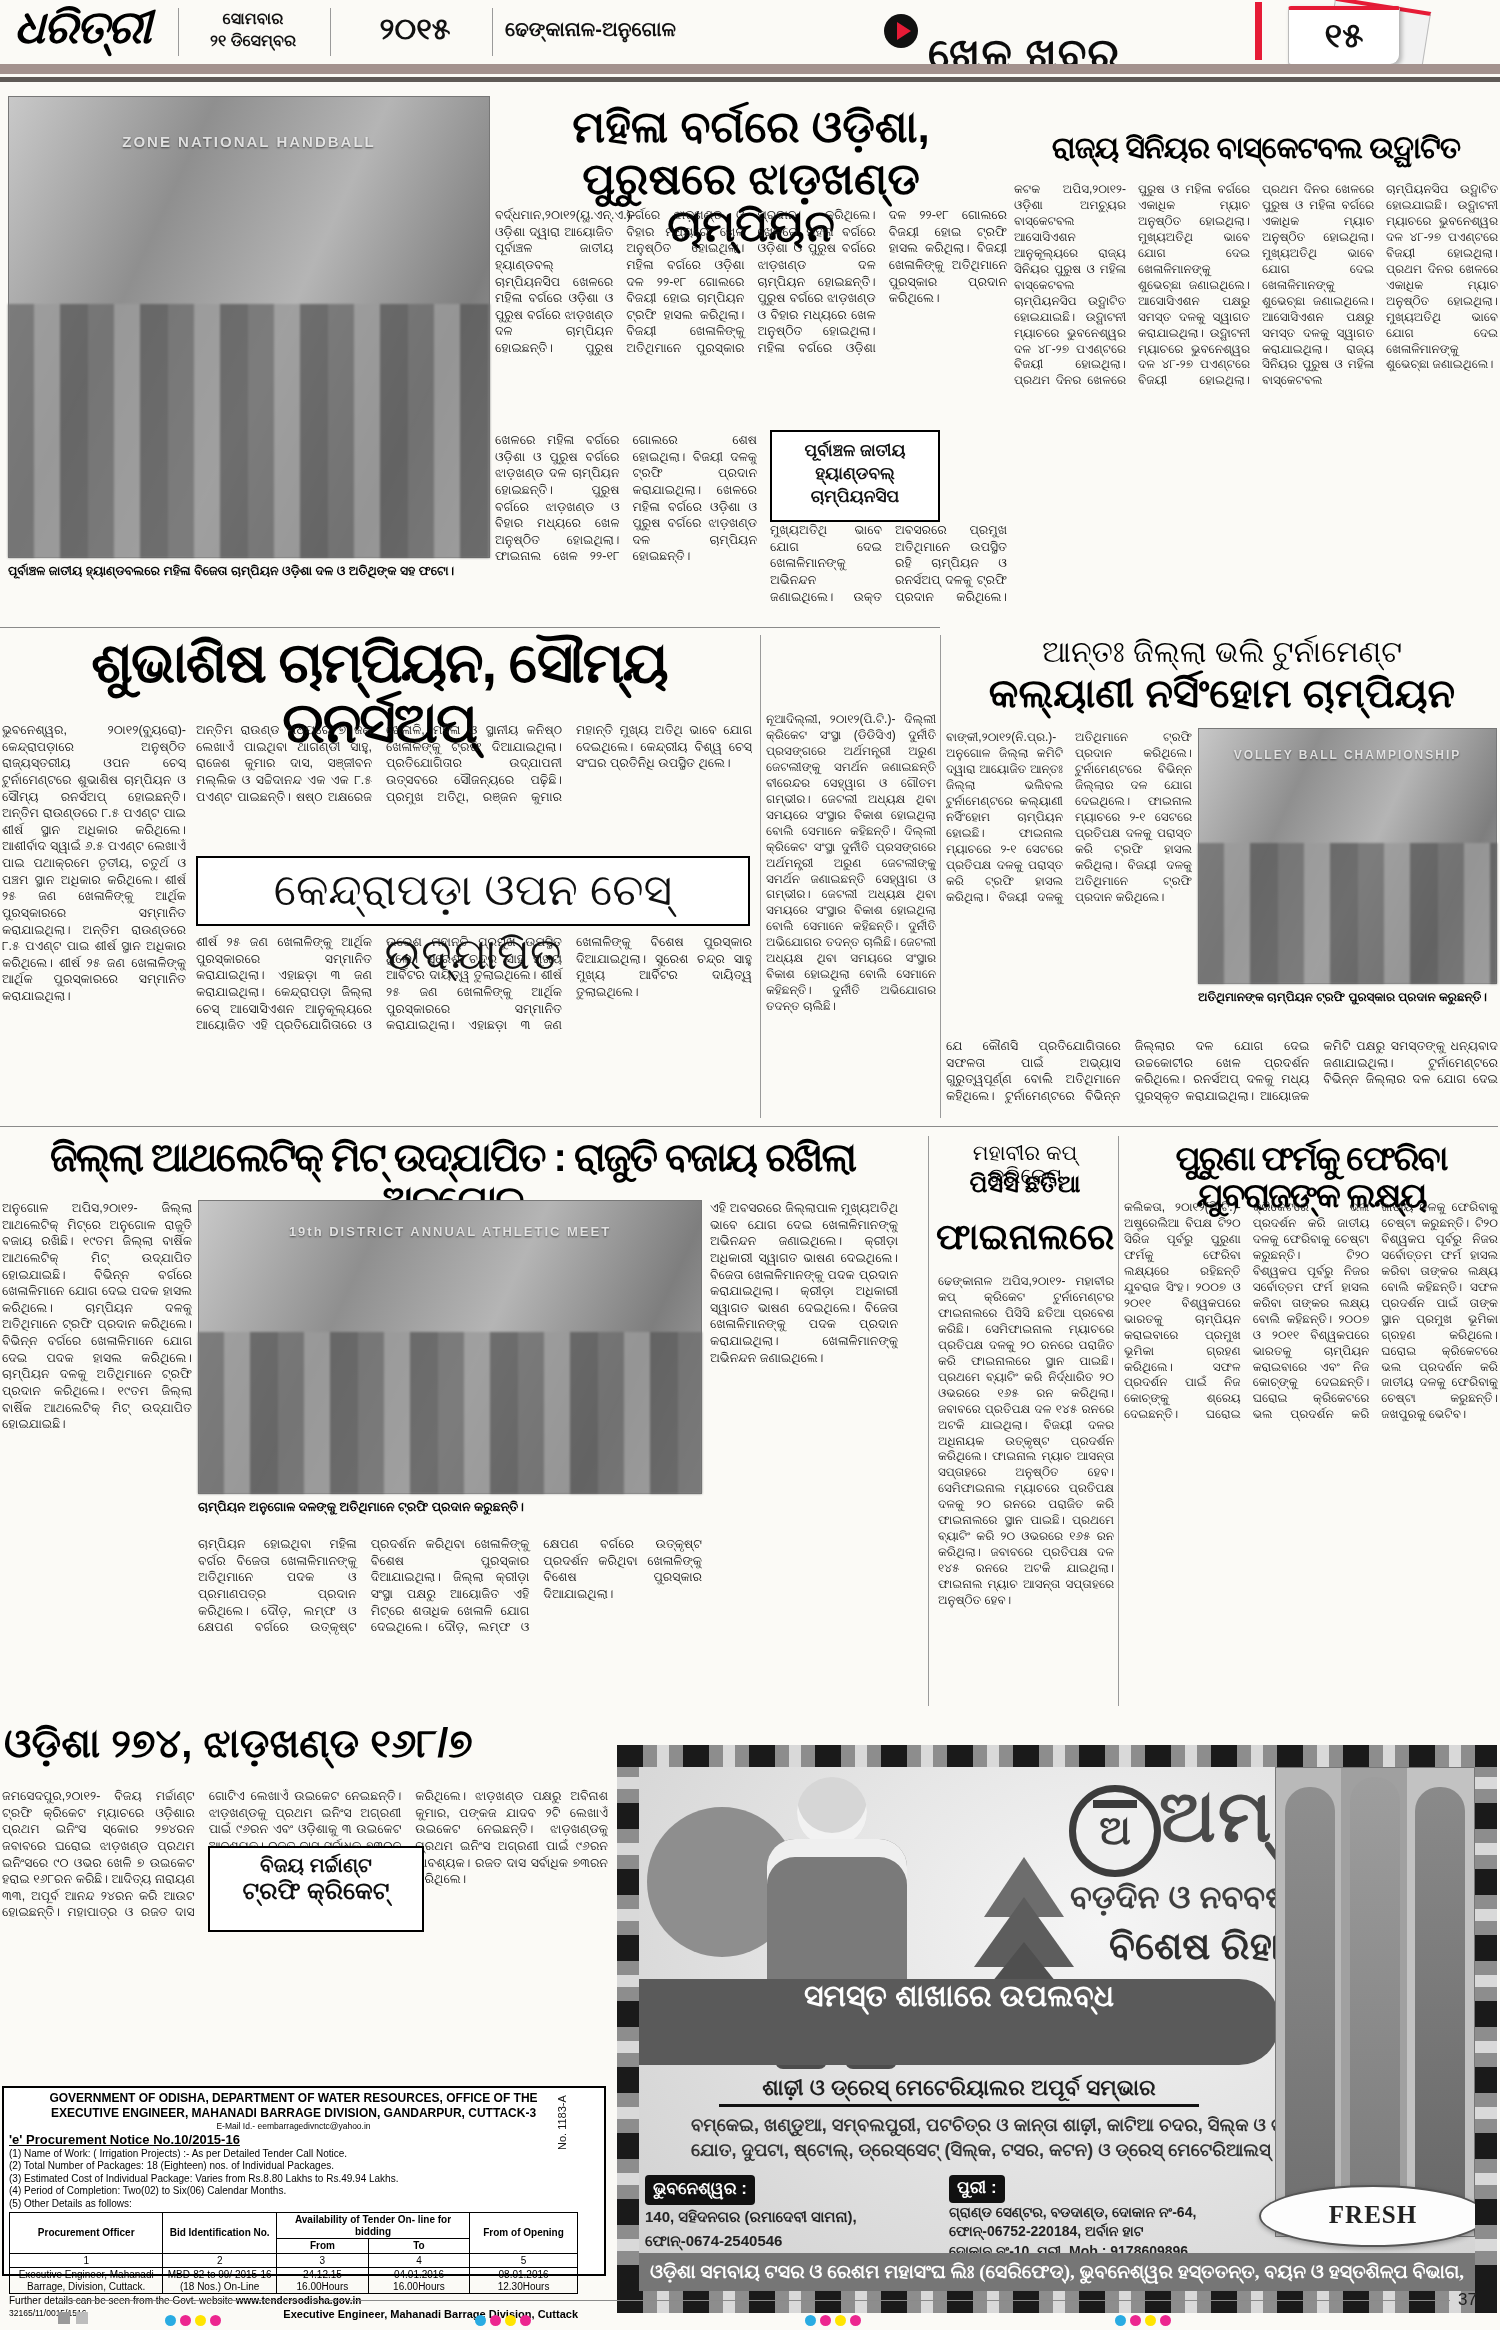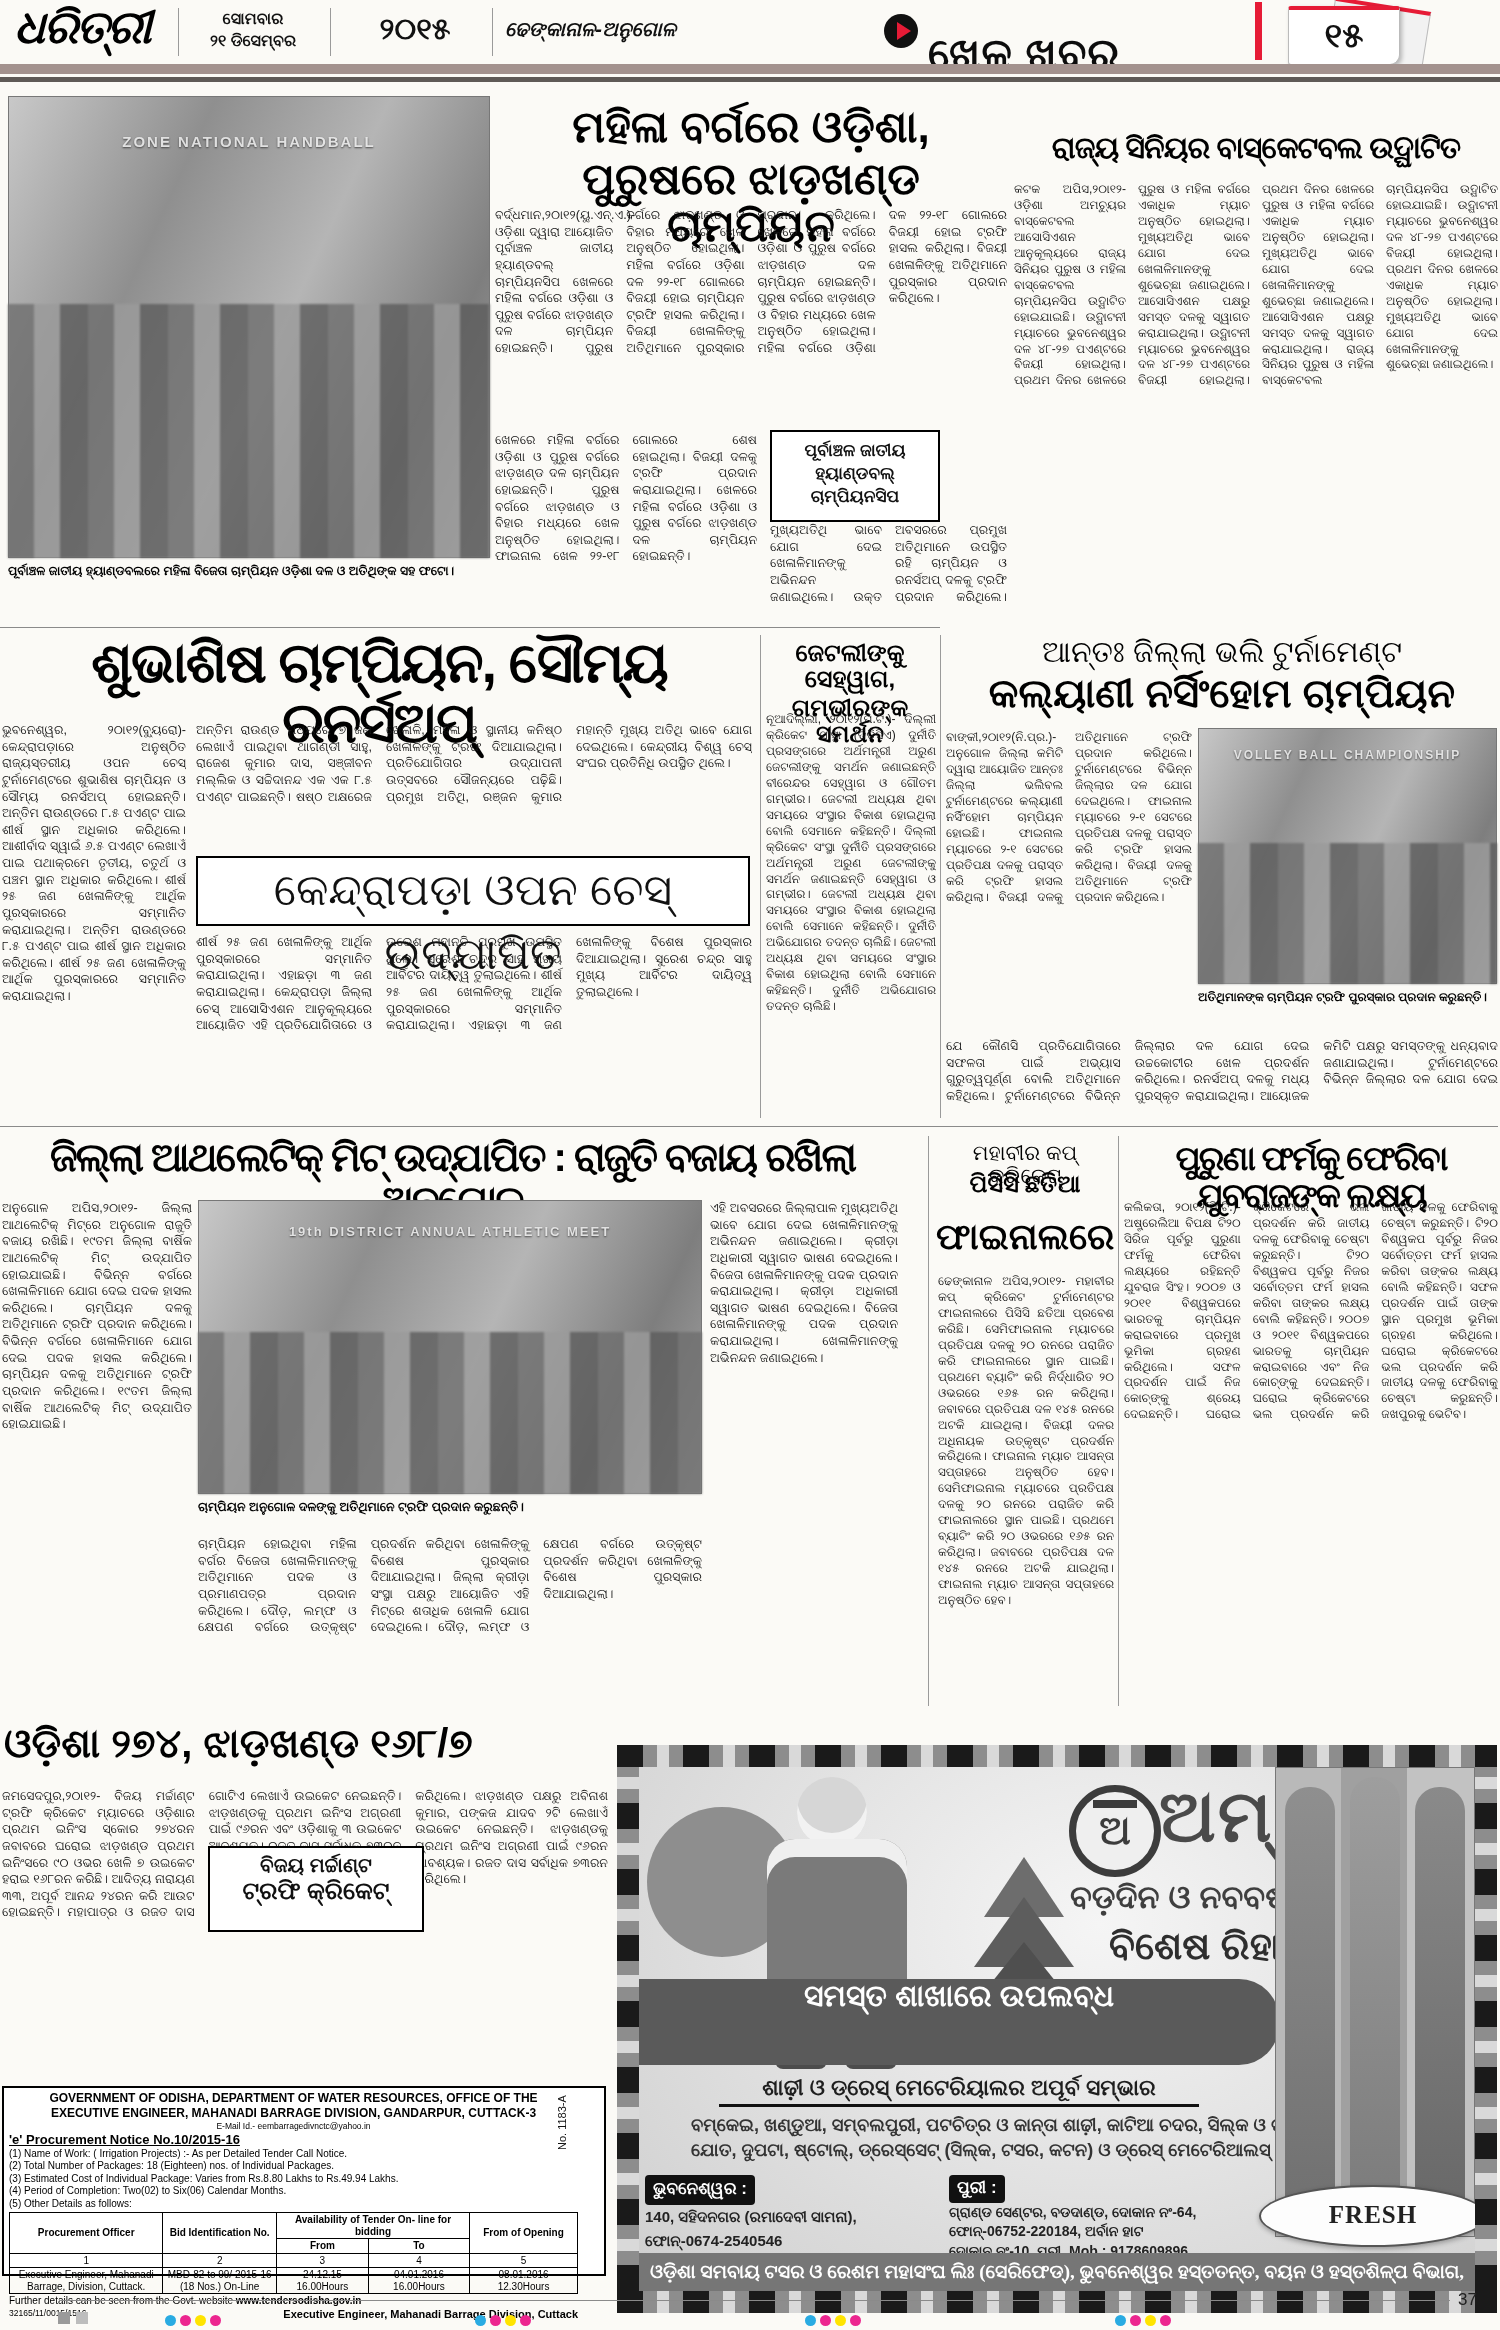--- a/index.html
+++ b/index.html
@@ -37,21 +37,21 @@
   <div class="abs" style="left:0;top:0;width:1500px;height:62px;">
     <div class="abs" style="left:14px;top:0px;font-size:46px;font-weight:bold;font-style:italic;letter-spacing:-2px;color:#000;">ଧରିତ୍ରୀ</div>
     <div class="abs vline" style="left:178px;top:8px;height:48px;"></div>
     <div class="abs" style="left:188px;top:8px;width:130px;text-align:center;font-weight:bold;font-size:16px;line-height:1.35;">
       <div>ସୋମବାର</div>
       <div>୨୧ ଡିସେମ୍ବର</div>
     </div>
     <div class="abs vline" style="left:330px;top:8px;height:48px;"></div>
     <div class="abs" style="left:350px;top:12px;width:130px;text-align:center;font-size:30px;font-weight:bold;">୨୦୧୫</div>
     <div class="abs vline" style="left:492px;top:8px;height:48px;"></div>
-    <div class="abs" style="left:505px;top:18px;width:250px;font-size:20px;font-weight:bold;font-style:italic;">ଢେଙ୍କାନାଳ-ଅନୁଗୋଳ</div>
+    <div class="abs" style="left:505px;top:18px;width:250px;font-size:20px;font-weight:bold;">ଢେଙ୍କାନାଳ-ଅନୁଗୋଳ</div>
     <div class="abs" style="left:884px;top:14px;width:34px;height:34px;border-radius:50%;background:#111;"></div>
     <div class="abs" style="left:897px;top:22px;width:0;height:0;border-left:14px solid #e61b36;border-top:9px solid transparent;border-bottom:9px solid transparent;"></div>
     <div class="abs" style="left:928px;top:2px;font-size:42px;font-weight:bold;letter-spacing:1px;color:#0c0c0c;margin-top:28px;">ଖେଳ ଖବର</div>
     <div class="abs" style="left:1255px;top:2px;width:7px;height:58px;background:#e61b36;"></div>
     <div class="abs" style="left:1330px;top:4px;width:95px;height:56px;background:#f2f2f2;border:1px solid #bbb;transform:rotate(9deg);border-top:4px solid #e61b36;"></div>
     <div class="abs" style="left:1288px;top:6px;width:110px;height:54px;background:#fff;border:1px solid #bbb;border-top:4px solid #e61b36;border-radius:3px 3px 10px 3px;box-shadow:2px 2px 4px rgba(0,0,0,.25);text-align:center;">
       <span style="font-size:34px;font-weight:bold;line-height:50px;">୧୫</span>
     </div>
   </div>
   <div class="abs" style="left:0;top:64px;width:1500px;height:10px;background:#a3928e;"></div>
@@ -82,24 +82,20 @@
 
   <div class="abs hl" style="left:0;top:633px;width:758px;font-size:56px;letter-spacing:-2px;">ଶୁଭାଶିଷ ଚାମ୍ପିୟନ, ସୌମ୍ୟ ରନର୍ସଅପ୍</div>
   <div class="abs cols" style="left:2px;top:722px;width:184px;height:396px;column-count:1;">ଭୁବନେଶ୍ୱର, ୨୦ା୧୨(ବ୍ୟୁରୋ)- କେନ୍ଦ୍ରାପଡ଼ାରେ ଅନୁଷ୍ଠିତ ରାଜ୍ୟସ୍ତରୀୟ ଓପନ ଚେସ୍ ଟୁର୍ନାମେଣ୍ଟରେ ଶୁଭାଶିଷ ଚାମ୍ପିୟନ ଓ ସୌମ୍ୟ ରନର୍ସଅପ୍ ହୋଇଛନ୍ତି। ଅନ୍ତିମ ରାଉଣ୍ଡରେ ୮.୫ ପଏଣ୍ଟ ପାଇ ଶୀର୍ଷ ସ୍ଥାନ ଅଧିକାର କରିଥିଲେ। ଆଶୀର୍ବାଦ ସ୍ୱାଇଁ ୬.୫ ପଏଣ୍ଟ ଲେଖାଏଁ ପାଇ ପଥାକ୍ରମେ ତୃତୀୟ, ଚତୁର୍ଥ ଓ ପଞ୍ଚମ ସ୍ଥାନ ଅଧିକାର କରିଥିଲେ। ଶୀର୍ଷ ୨୫ ଜଣ ଖେଳାଳିଙ୍କୁ ଆର୍ଥିକ ପୁରସ୍କାରରେ ସମ୍ମାନିତ କରାଯାଇଥିଲା। ଅନ୍ତିମ ରାଉଣ୍ଡରେ ୮.୫ ପଏଣ୍ଟ ପାଇ ଶୀର୍ଷ ସ୍ଥାନ ଅଧିକାର କରିଥିଲେ। ଶୀର୍ଷ ୨୫ ଜଣ ଖେଳାଳିଙ୍କୁ ଆର୍ଥିକ ପୁରସ୍କାରରେ ସମ୍ମାନିତ କରାଯାଇଥିଲା।</div>
   <div class="abs cols" style="left:196px;top:722px;width:556px;height:128px;column-count:3;column-gap:14px;">ଅନ୍ତିମ ରାଉଣ୍ଡ ମଧ୍ୟରେ ୭ ଜଣ ଲେଖାଏଁ ପାଇଥିବା ଥାଗଣ୍ଡୀ ସାହୁ, ରାଜେଶ କୁମାର ଦାସ, ସଞ୍ଜୀବନ ମଲ୍ଲିକ ଓ ସଚ୍ଚିଦାନନ୍ଦ ଏକ ଏକ ୮.୫ ପଏଣ୍ଟ ପାଇଛନ୍ତି। ଷଷ୍ଠ ଅକ୍ଷରେଜ ଖେଳାଳି, ମହିଳା ଓ ସ୍ଥାନୀୟ କନିଷ୍ଠ ଖେଳାଳିଙ୍କୁ ଟ୍ରଫି ଦିଆଯାଇଥିଲା। ପ୍ରତିଯୋଗିତାର ଉଦ୍ଯାପନୀ ଉତ୍ସବରେ ସୌଜନ୍ୟରେ ପଢ଼ିଛି। ପ୍ରମୁଖ ଅତିଥି, ରଞ୍ଜନ କୁମାର ମହାନ୍ତି ମୁଖ୍ୟ ଅତିଥି ଭାବେ ଯୋଗ ଦେଇଥିଲେ। କେନ୍ଦ୍ରୀୟ ବିଶ୍ୱ ଚେସ୍ ସଂଘର ପ୍ରତିନିଧି ଉପସ୍ଥିତ ଥିଲେ।</div>
   <div class="abs kickbox" style="left:196px;top:856px;width:550px;height:66px;">
     <div style="font-size:44px;font-weight:normal;line-height:64px;">କେନ୍ଦ୍ରାପଡ଼ା ଓପନ ଚେସ୍ ଉଦ୍ଯାପିତ</div>
   </div>
   <div class="abs cols" style="left:196px;top:934px;width:556px;height:184px;column-count:3;column-gap:14px;">ଶୀର୍ଷ ୨୫ ଜଣ ଖେଳାଳିଙ୍କୁ ଆର୍ଥିକ ପୁରସ୍କାରରେ ସମ୍ମାନିତ କରାଯାଇଥିଲା। ଏହାଛଡ଼ା ୩ ଜଣ କରାଯାଇଥିଲା। କେନ୍ଦ୍ରାପଡ଼ା ଜିଲ୍ଲା ଚେସ୍ ଆସୋସିଏଶନ ଆନୁକୂଲ୍ୟରେ ଆୟୋଜିତ ଏହି ପ୍ରତିଯୋଗିତାରେ ଓ ଉଭେଶ ମହାନ୍ତି ପ୍ରମୁଖ ଉପସ୍ଥିତ ଥିଲେ। ସୁରେଶ ଚନ୍ଦ୍ର ସାହୁ ମୁଖ୍ୟ ଆର୍ବିଟର ଦାୟିତ୍ୱ ତୁଲାଇଥିଲେ। ଶୀର୍ଷ ୨୫ ଜଣ ଖେଳାଳିଙ୍କୁ ଆର୍ଥିକ ପୁରସ୍କାରରେ ସମ୍ମାନିତ କରାଯାଇଥିଲା। ଏହାଛଡ଼ା ୩ ଜଣ ଖେଳାଳିଙ୍କୁ ବିଶେଷ ପୁରସ୍କାର ଦିଆଯାଇଥିଲା। ସୁରେଶ ଚନ୍ଦ୍ର ସାହୁ ମୁଖ୍ୟ ଆର୍ବିଟର ଦାୟିତ୍ୱ ତୁଲାଇଥିଲେ।</div>
 
   <div class="abs vline" style="left:760px;top:635px;height:483px;"></div>
-  <div class="abs hl" style="left:764px;top:640px;width:172px;">
-    <div style="font-size:24px;">ଜେଟଲୀଙ୍କୁ ସେହ୍ୱାଗ,</div>
-    <div style="font-size:24px;margin-top:3px;">ଗମ୍ଭୀରଙ୍କ ସମର୍ଥନ</div>
-  </div>
   <div class="abs cols" style="left:766px;top:712px;width:170px;height:406px;column-count:1;font-size:12px;">ନୂଆଦିଲ୍ଲୀ, ୨୦ା୧୨(ପି.ଟି.)- ଦିଲ୍ଲୀ କ୍ରିକେଟ ସଂସ୍ଥା (ଡିଡିସିଏ) ଦୁର୍ନୀତି ପ୍ରସଙ୍ଗରେ ଅର୍ଥମନ୍ତ୍ରୀ ଅରୁଣ ଜେଟଲୀଙ୍କୁ ସମର୍ଥନ ଜଣାଇଛନ୍ତି ବୀରେନ୍ଦର ସେହ୍ୱାଗ ଓ ଗୌତମ ଗମ୍ଭୀର। ଜେଟଲୀ ଅଧ୍ୟକ୍ଷ ଥିବା ସମୟରେ ସଂସ୍ଥାର ବିକାଶ ହୋଇଥିଲା ବୋଲି ସେମାନେ କହିଛନ୍ତି। ଦିଲ୍ଲୀ କ୍ରିକେଟ ସଂସ୍ଥା ଦୁର୍ନୀତି ପ୍ରସଙ୍ଗରେ ଅର୍ଥମନ୍ତ୍ରୀ ଅରୁଣ ଜେଟଲୀଙ୍କୁ ସମର୍ଥନ ଜଣାଇଛନ୍ତି ସେହ୍ୱାଗ ଓ ଗମ୍ଭୀର। ଜେଟଲୀ ଅଧ୍ୟକ୍ଷ ଥିବା ସମୟରେ ସଂସ୍ଥାର ବିକାଶ ହୋଇଥିଲା ବୋଲି ସେମାନେ କହିଛନ୍ତି। ଦୁର୍ନୀତି ଅଭିଯୋଗର ତଦନ୍ତ ଚାଲିଛି। ଜେଟଲୀ ଅଧ୍ୟକ୍ଷ ଥିବା ସମୟରେ ସଂସ୍ଥାର ବିକାଶ ହୋଇଥିଲା ବୋଲି ସେମାନେ କହିଛନ୍ତି। ଦୁର୍ନୀତି ଅଭିଯୋଗର ତଦନ୍ତ ଚାଲିଛି।</div>
   <div class="abs vline" style="left:940px;top:635px;height:483px;"></div>
 
   <div class="abs hl" style="left:946px;top:636px;width:552px;font-size:30px;font-weight:normal;">ଆନ୍ତଃ ଜିଲ୍ଲା ଭଲି ଟୁର୍ନାମେଣ୍ଟ</div>
   <div class="abs hl" style="left:946px;top:672px;width:552px;font-size:40px;">କଲ୍ୟାଣୀ ନର୍ସିଂହୋମ ଚାମ୍ପିୟନ</div>
   <div class="abs cols" style="left:946px;top:730px;width:246px;height:300px;column-count:2;column-gap:12px;font-size:12px;">ବାଙ୍କୀ,୨୦ା୧୨(ନି.ପ୍ର.)- ଅନୁଗୋଳ ଜିଲ୍ଲା କମିଟି ଦ୍ୱାରା ଆୟୋଜିତ ଆନ୍ତଃ ଜିଲ୍ଲା ଭଲିବଲ ଟୁର୍ନାମେଣ୍ଟରେ କଲ୍ୟାଣୀ ନର୍ସିଂହୋମ ଚାମ୍ପିୟନ ହୋଇଛି। ଫାଇନାଲ ମ୍ୟାଚରେ ୨-୧ ସେଟରେ ପ୍ରତିପକ୍ଷ ଦଳକୁ ପରାସ୍ତ କରି ଟ୍ରଫି ହାସଲ କରିଥିଲା। ବିଜୟୀ ଦଳକୁ ଅତିଥିମାନେ ଟ୍ରଫି ପ୍ରଦାନ କରିଥିଲେ। ଟୁର୍ନାମେଣ୍ଟରେ ବିଭିନ୍ନ ଜିଲ୍ଲାର ଦଳ ଯୋଗ ଦେଇଥିଲେ। ଫାଇନାଲ ମ୍ୟାଚରେ ୨-୧ ସେଟରେ ପ୍ରତିପକ୍ଷ ଦଳକୁ ପରାସ୍ତ କରି ଟ୍ରଫି ହାସଲ କରିଥିଲା। ବିଜୟୀ ଦଳକୁ ଅତିଥିମାନେ ଟ୍ରଫି ପ୍ରଦାନ କରିଥିଲେ।</div>
   <div class="abs photo" style="left:1198px;top:728px;width:299px;height:256px;">
     <div class="banner" style="font-size:12px;">VOLLEY BALL CHAMPIONSHIP</div>
     <div class="crowd"></div>
   </div>

